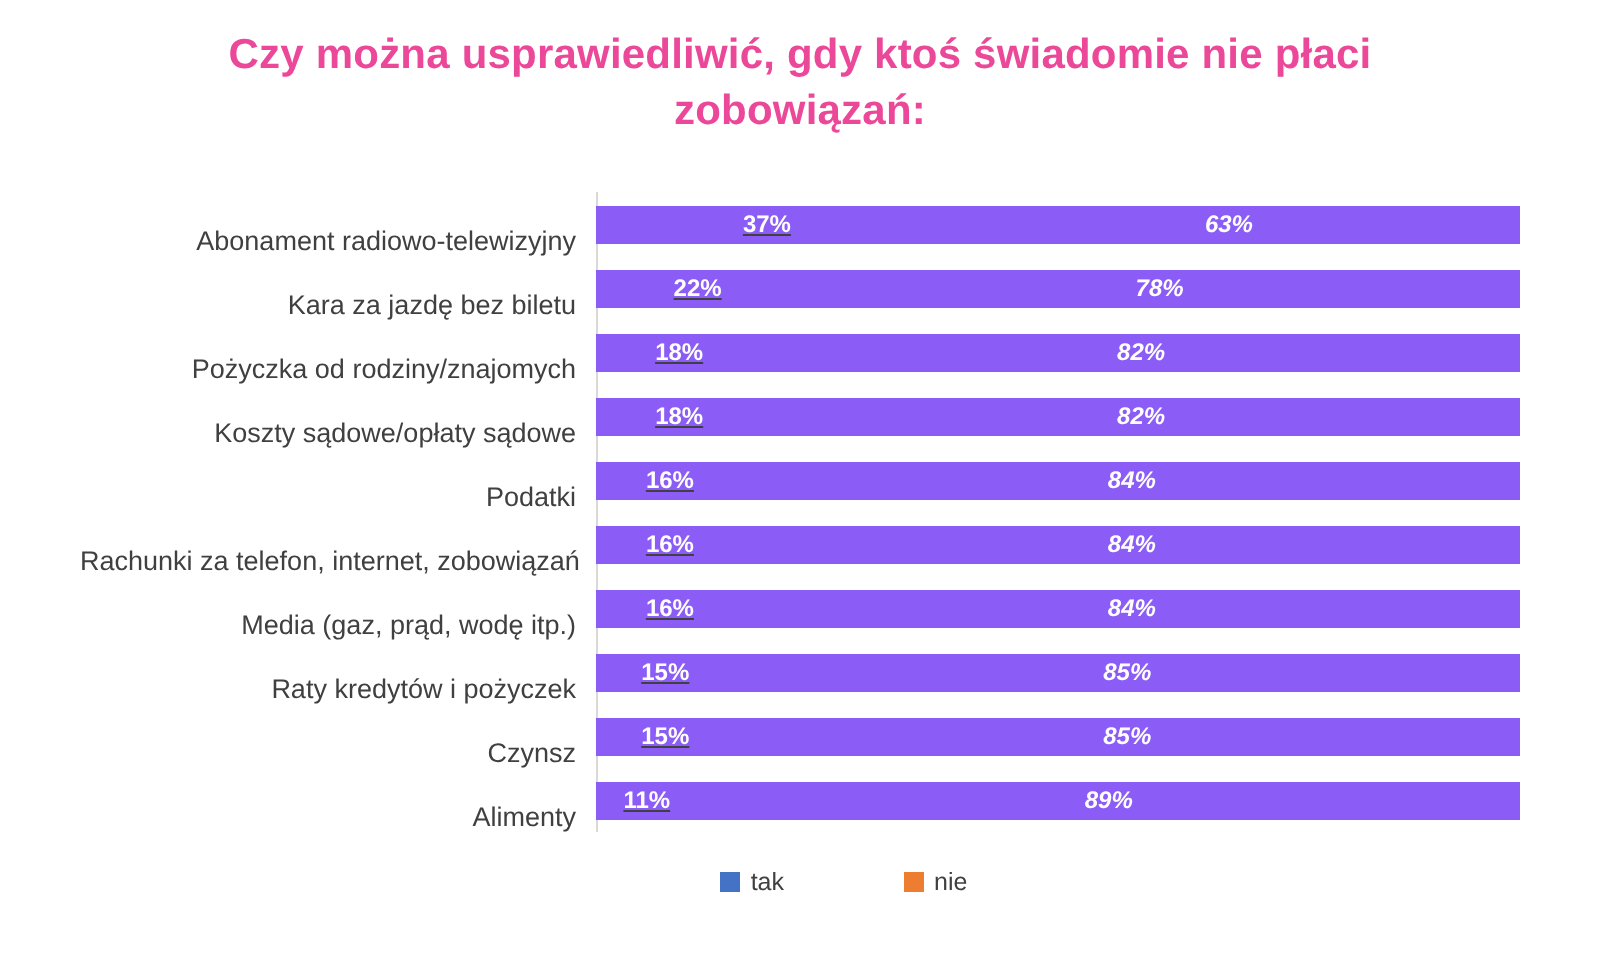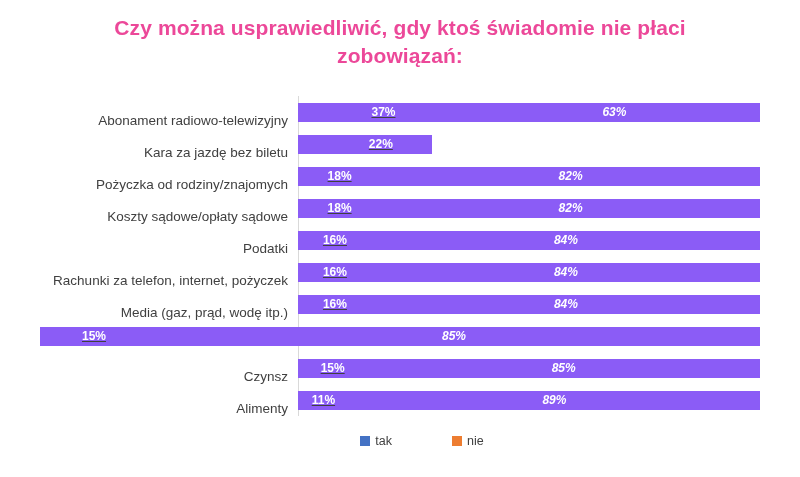--- a/index.html
+++ b/index.html
@@ -152,22 +152,25 @@
               <div class="seg seg-nie" style="width: 63%;">
                 <span class="seg-label">63%</span>
               </div>
             </div>
           </div>
         </div>
         <div class="row">
           <div class="row-label">Kara za jazdę bez biletu</div>
           <div class="bars">
             <div class="bar-track">
-              <div class="seg seg-tak" style="width: 22%; padding-left: 32px;">
+              <div class="seg seg-tak" style="width: 22%;">
                 <span class="seg-label">22%</span>
+              </div>
+              <div class="seg seg-nie" style="width: 78%;">
+                <span class="seg-label">78%</span>
               </div>
             </div>
           </div>
         </div>
         <div class="row">
           <div class="row-label">Pożyczka od rodziny/znajomych</div>
           <div class="bars">
             <div class="bar-track">
               <div class="seg seg-tak" style="width: 18%;">
                 <span class="seg-label">18%</span>
@@ -198,21 +201,21 @@
               <div class="seg seg-tak" style="width: 16%;">
                 <span class="seg-label">16%</span>
               </div>
               <div class="seg seg-nie" style="width: 84%;">
                 <span class="seg-label">84%</span>
               </div>
             </div>
           </div>
         </div>
         <div class="row">
-          <div class="row-label">Rachunki za telefon, internet, pożyczek</div>
+          <div class="row-label">Rachunki za telefon, internet, zobowiązań</div>
           <div class="bars">
             <div class="bar-track">
               <div class="seg seg-tak" style="width: 16%;">
                 <span class="seg-label">16%</span>
               </div>
               <div class="seg seg-nie" style="width: 84%;">
                 <span class="seg-label">84%</span>
               </div>
             </div>
           </div>
@@ -224,20 +227,21 @@
               <div class="seg seg-tak" style="width: 16%;">
                 <span class="seg-label">16%</span>
               </div>
               <div class="seg seg-nie" style="width: 84%;">
                 <span class="seg-label">84%</span>
               </div>
             </div>
           </div>
         </div>
         <div class="row">
+          <div class="row-label">Raty kredytów i pożyczek</div>
           <div class="bars">
             <div class="bar-track">
               <div class="seg seg-tak" style="width: 15%;">
                 <span class="seg-label">15%</span>
               </div>
               <div class="seg seg-nie" style="width: 85%;">
                 <span class="seg-label">85%</span>
               </div>
             </div>
           </div>

